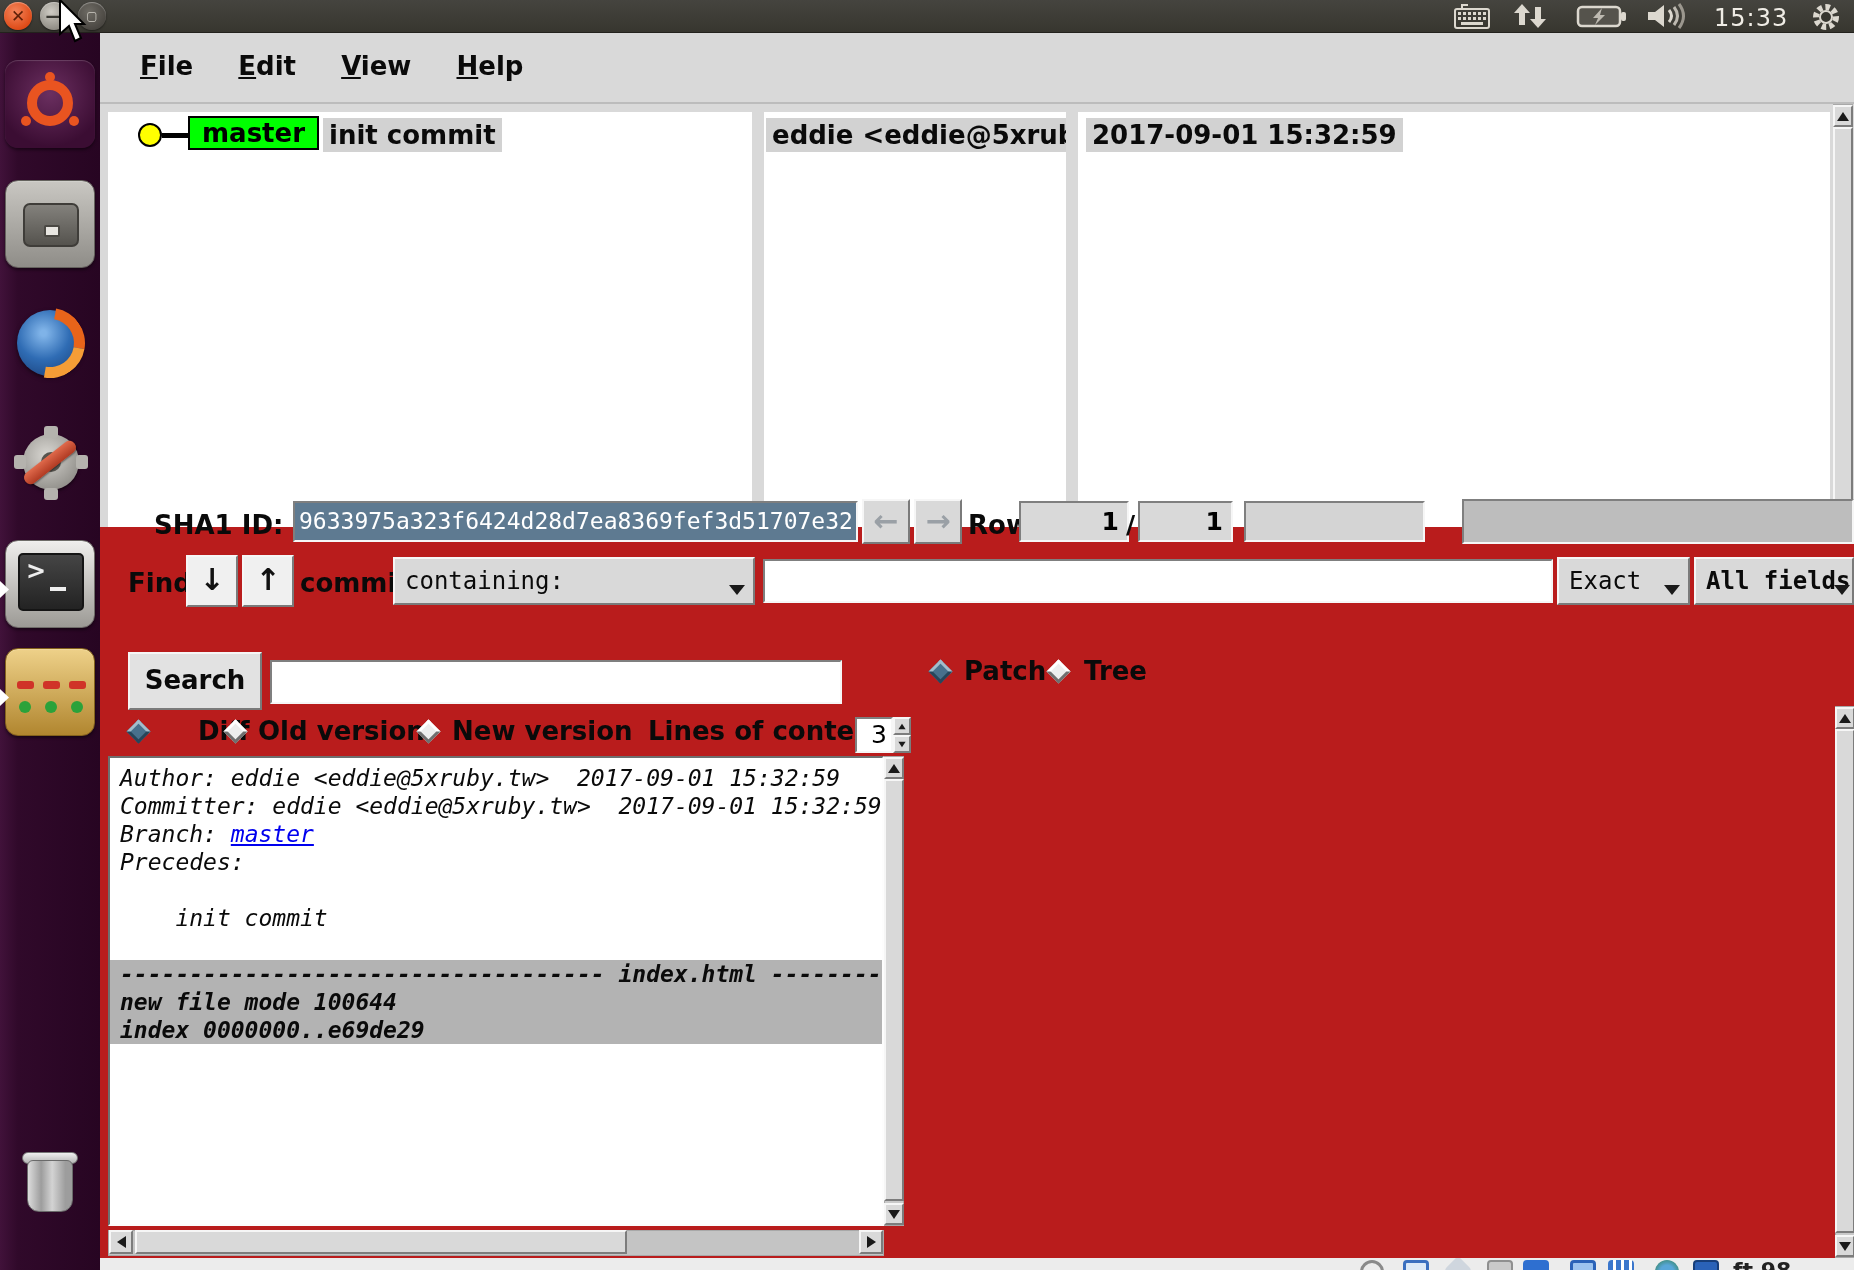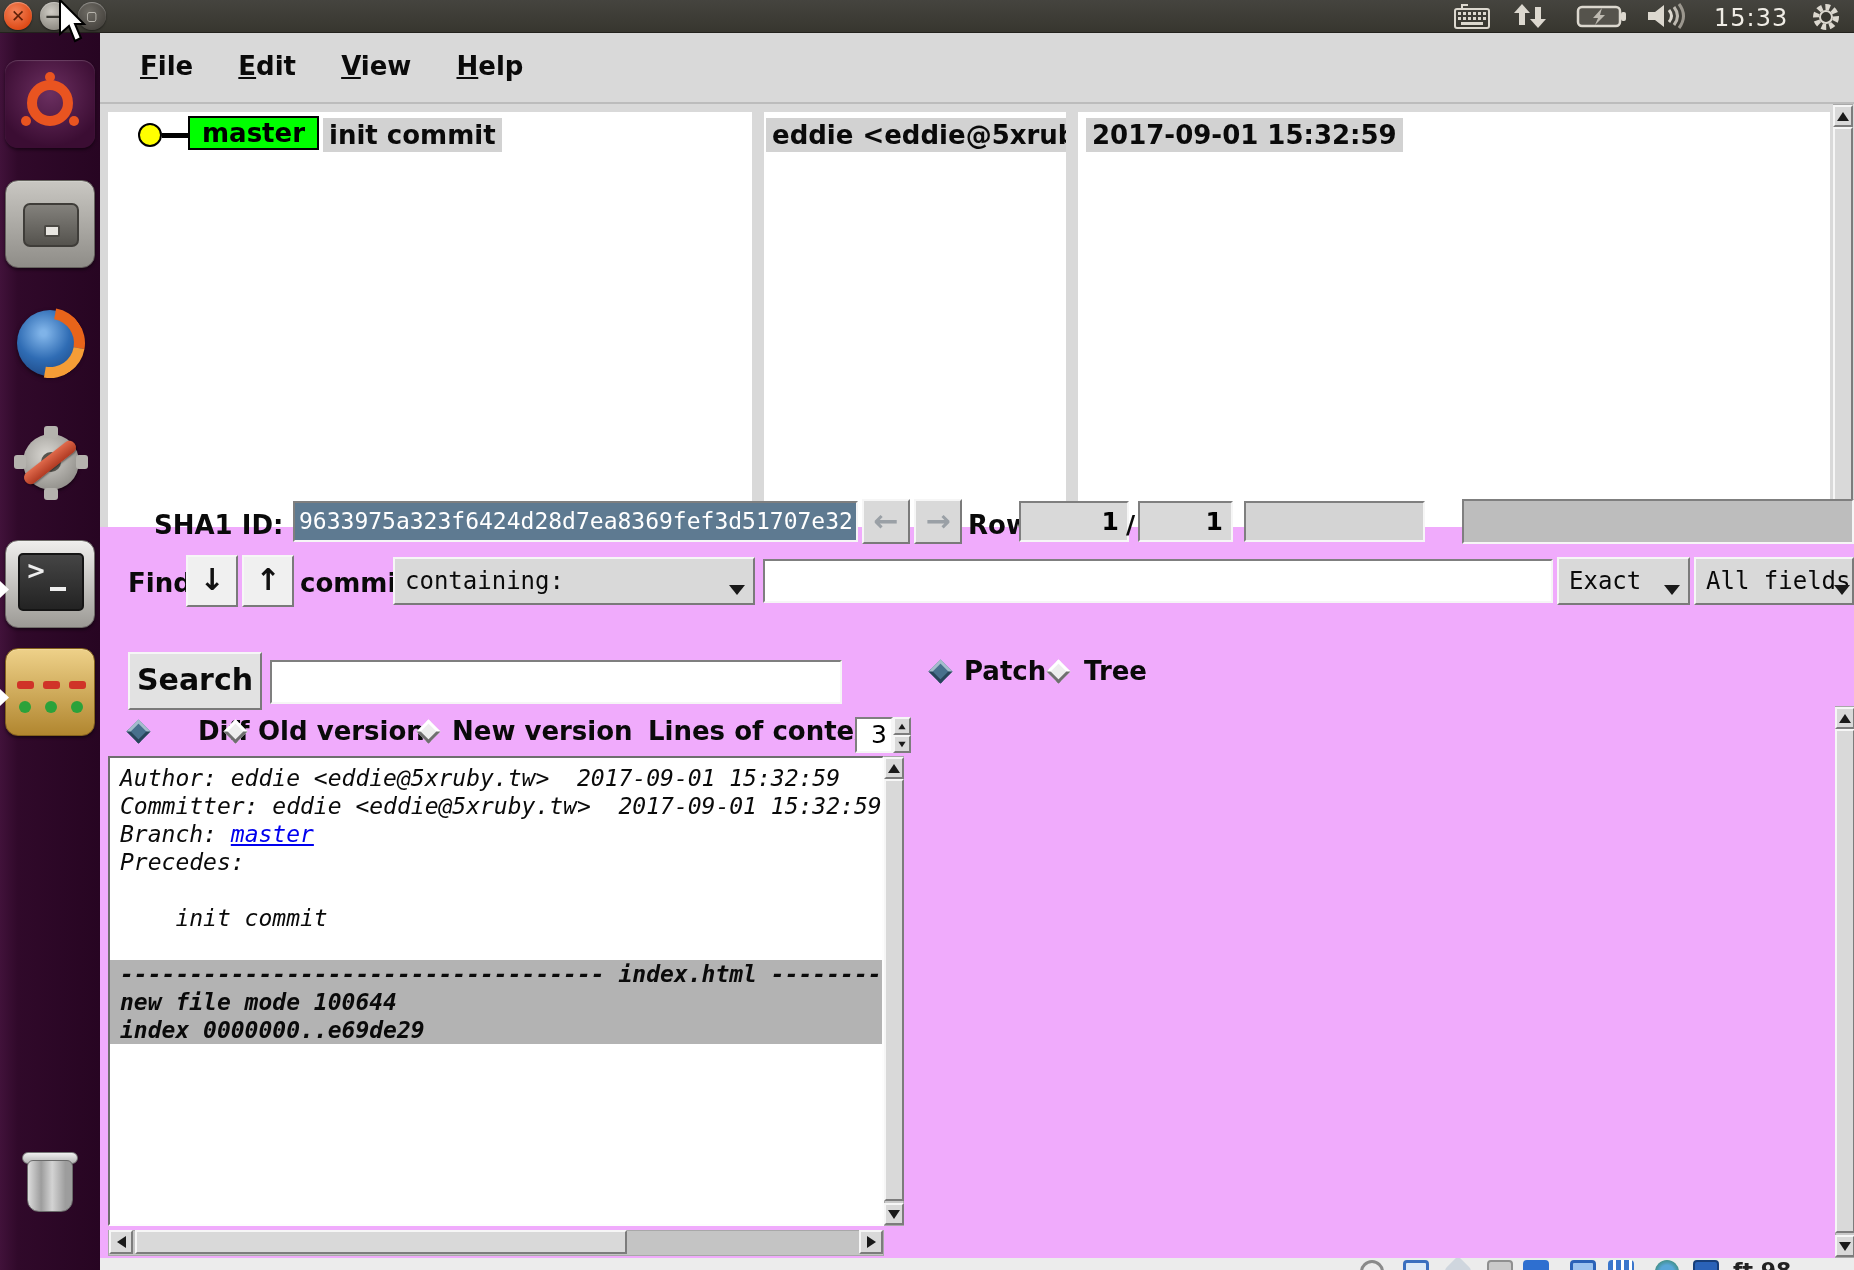--- a/index.html
+++ b/index.html
@@ -67,21 +67,21 @@
   .tile-trash { background:transparent; box-shadow:none; }
   .trash-body { position:absolute; left:22px; top:22px; width:46px; height:52px;
     border-radius:6px 6px 12px 12px;
     background:linear-gradient(90deg,#dcdcdc,#9d9d9d 30%,#d3d3d3 55%,#9d9d9d 85%);
     border:1px solid #6a6a6a; }
   .trash-lid { position:absolute; left:17px; top:14px; width:56px; height:12px; border-radius:6px;
     background:linear-gradient(#f0f0f0,#b5b5b5); border:1px solid #777; }
 
   
   #gitk { position:absolute; left:100px; top:33px; width:1754px; height:1225px;
-    background:#f0abfc; z-index:10; }
+    background:#b91c1c; z-index:10; }
 
   #menubar { position:absolute; left:0; top:0; width:1754px; height:71px;
     background:#d9d9d9; border-bottom:2px solid #bcbcbc; }
   .menu-item { display:inline-block; font-size:26px; font-weight:bold; color:#0a0a0a;
     margin-top:18px; margin-left:40px; }
   .menu-item::first-letter { text-decoration:underline; }
 
   
   #commit-area { position:absolute; left:0; top:71px; width:1754px; height:423px; background:#d9d9d9; }
   .pane { position:absolute; top:8px; bottom:0; background:#fff; overflow:hidden; }
@@ -335,27 +335,27 @@
   <span class="lbl" style="left:200px; top:535px;">commit</span>
   <div class="dropdown mono raised" style="left:293px; top:524px; width:362px; height:48px;">
     <span>containing:</span>
     <span class="dd-tri"></span>
   </div>
   <div class="entry sunken" style="left:663px; top:526px; width:790px; height:44px;"></div>
   <div class="dropdown mono raised" style="left:1457px; top:524px; width:133px; height:48px;">
     <span>Exact</span>
     <span class="dd-tri"></span>
   </div>
-  <div class="dropdown mono raised" style="left:1594px; top:524px; width:160px; height:48px;">
+  <div class="dropdown mono raised" style="left:1594px; top:524px; width:160px; height:48px;font-weight:bold;">
     <span>All fields</span>
     <span class="dd-tri" style="right:2px;"></span>
   </div>
 
   <div class="raised" style="position:absolute; left:28px; top:619px; width:134px; height:58px; background:#e2e2e2;
-       font-size:30px; font-weight:bold; text-align:center; line-height:52px; color:#0a0a0a;">Search</div>
+       font-size:26px; font-weight:bold; text-align:center; line-height:52px; color:#0a0a0a;">Search</div>
   <div class="entry sunken" style="left:170px; top:627px; width:572px; height:44px;"></div>
 
   <span class="diamond sel" style="left:30px; top:690px;"></span>
   <span class="lbl" style="left:62px; top:683px;margin-left:36px;">Diff</span>
   <span class="diamond" style="left:127px; top:690px;"></span>
   <span class="lbl" style="left:158px; top:683px;">Old version</span>
   <span class="diamond" style="left:320px; top:690px;"></span>
   <span class="lbl" style="left:352px; top:683px;">New version</span>
   <span class="lbl" style="left:548px; top:683px;">Lines of context:</span>
   <div class="entry sunken" style="left:755px; top:684px; width:38px; height:36px; font-size:25px;

